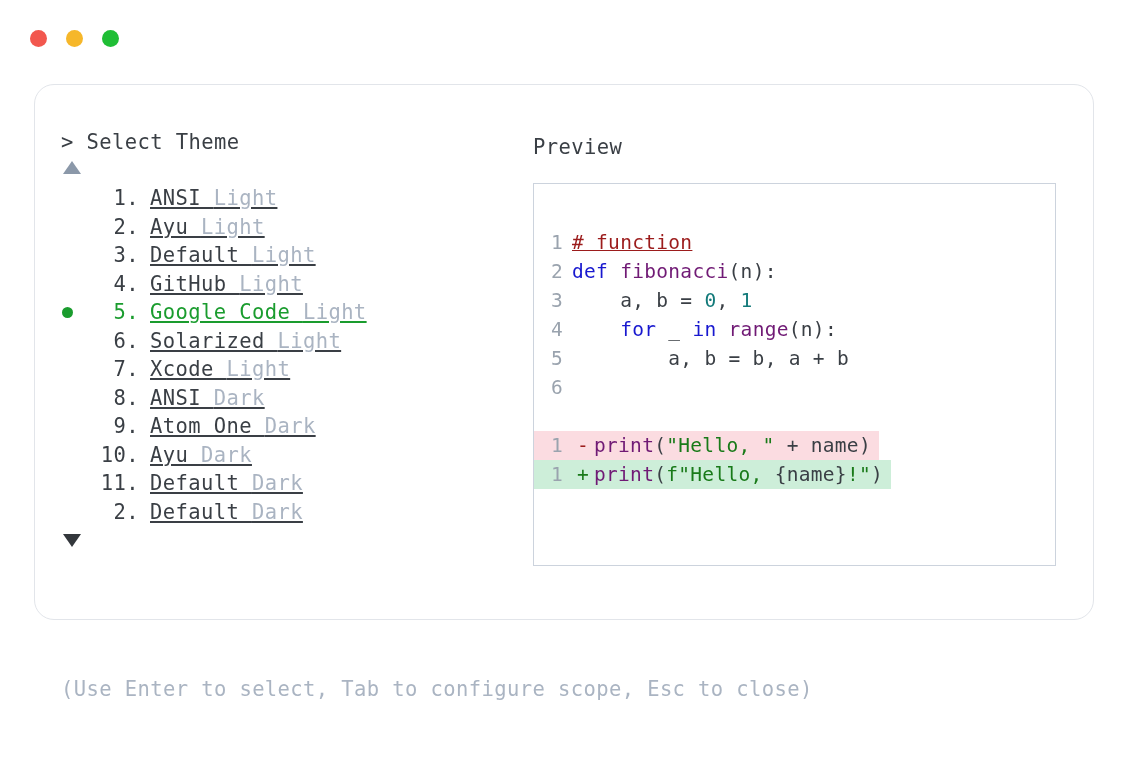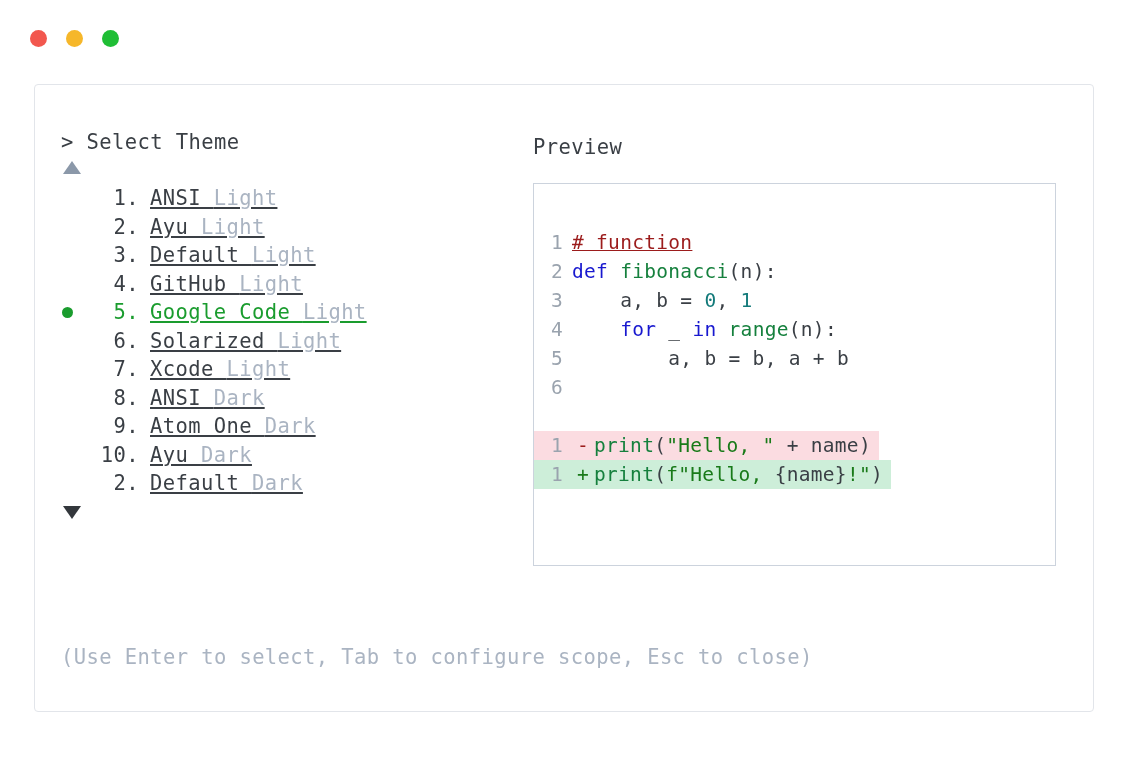--- a/index.html
+++ b/index.html
@@ -34,25 +34,25 @@
   .dot-red    { background: #f2574e; }
   .dot-yellow { background: #f6b72a; }
   .dot-green  { background: #1fbe35; }
 
   
   #card {
     position: absolute;
     left: 34px;
     top: 84px;
     width: 1060px;
-    height: 628px;
+    height: 536px;
     box-sizing: border-box;
     background: #ffffff;
     border: 1.6px solid #e2e5ea;
-    border-radius: 4px;
+    border-radius: 20px;
   }
 
   #card-inner {
     position: relative;
     width: 100%;
     height: 100%;
   }
 
   
   #left-col {
@@ -130,21 +130,21 @@
     margin-left: 2px;
     width: 0; height: 0;
     border-left: 9px solid transparent;
     border-right: 9px solid transparent;
     border-top: 13px solid #33373c;
   }
 
   #help-line {
     position: absolute;
     left: 26px;
-    top: 560px;
+    top: 592px;
     font-size: 20.5px;
     letter-spacing: 0.4px;
     color: #aab4c2;
     white-space: pre;
   }
 
   
   #right-col {
     position: absolute;
     left: 498px;
@@ -192,21 +192,21 @@
     text-align: right;
     color: #9aa3ae;
     padding-right: 9px;
     box-sizing: border-box;
   }
   .code-text { color: #3a3f45; }
 
   
   .tok-comment  { color: #9c1c1c; text-decoration: underline; }
   .tok-keyword  { color: #1818cf; text-align: center; }
-  .tok-func     { color: #15803d; }
+  .tok-func     { color: #701a75; }
   .tok-number   { color: #137a7a; }
   .tok-string   { color: #197a19; }
   .tok-plain    { color: #3a3f45; }
 
   .code-gap { height: 29px; }
 
   
   .diff-line {
     display: flex;
     align-items: baseline;
@@ -250,20 +250,21 @@
           <div class="theme-row"><div class="bullet-cell"></div><div class="num-cell">1.</div><div class="name-cell"><span>ANSI </span><span class="variant">Light</span></div></div>
           <div class="theme-row"><div class="bullet-cell"></div><div class="num-cell">2.</div><div class="name-cell"><span>Ayu </span><span class="variant">Light</span></div></div>
           <div class="theme-row"><div class="bullet-cell"></div><div class="num-cell">3.</div><div class="name-cell"><span>Default </span><span class="variant">Light</span></div></div>
           <div class="theme-row"><div class="bullet-cell"></div><div class="num-cell">4.</div><div class="name-cell"><span>GitHub </span><span class="variant">Light</span></div></div>
           <div class="theme-row selected"><div class="bullet-cell"><div class="bullet"></div></div><div class="num-cell">5.</div><div class="name-cell"><span>Google Code </span><span class="variant">Light</span></div></div>
           <div class="theme-row"><div class="bullet-cell"></div><div class="num-cell">6.</div><div class="name-cell"><span>Solarized </span><span class="variant">Light</span></div></div>
           <div class="theme-row"><div class="bullet-cell"></div><div class="num-cell">7.</div><div class="name-cell"><span>Xcode </span><span class="variant">Light</span></div></div>
           <div class="theme-row"><div class="bullet-cell"></div><div class="num-cell">8.</div><div class="name-cell"><span>ANSI </span><span class="variant">Dark</span></div></div>
           <div class="theme-row"><div class="bullet-cell"></div><div class="num-cell">9.</div><div class="name-cell"><span>Atom One </span><span class="variant">Dark</span></div></div>
           <div class="theme-row"><div class="bullet-cell"></div><div class="num-cell">10.</div><div class="name-cell"><span>Ayu </span><span class="variant">Dark</span></div></div>
+          <div class="theme-row"><div class="bullet-cell"></div><div class="num-cell">11.</div><div class="name-cell"><span>Default </span><span class="variant">Dark</span></div></div>
           <div class="theme-row"><div class="bullet-cell"></div><div class="num-cell">2.</div><div class="name-cell"><span>Default </span><span class="variant">Dark</span></div></div>
         </div>
 
       <div id="scroll-down"></div>
     </div>
 
     <div id="help-line">(Use Enter to select, Tab to configure scope, Esc to close)</div>
 
     <div id="right-col">
       <div id="preview-label">Preview</div>

